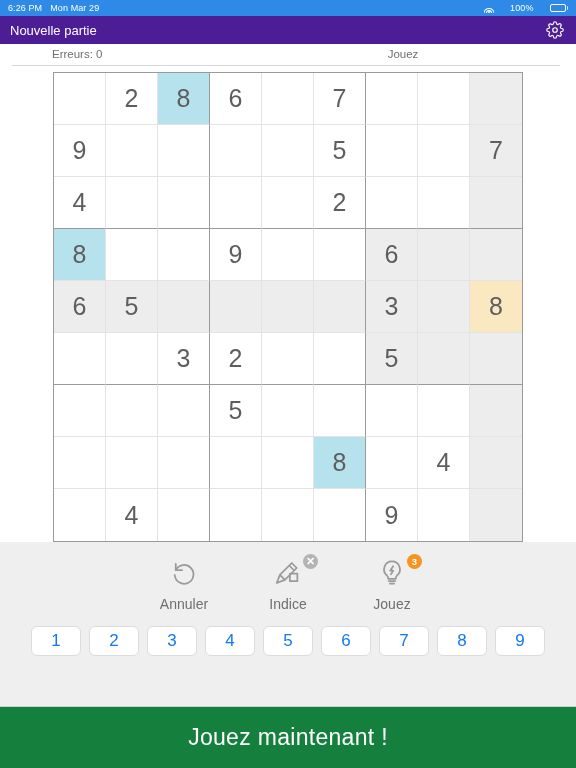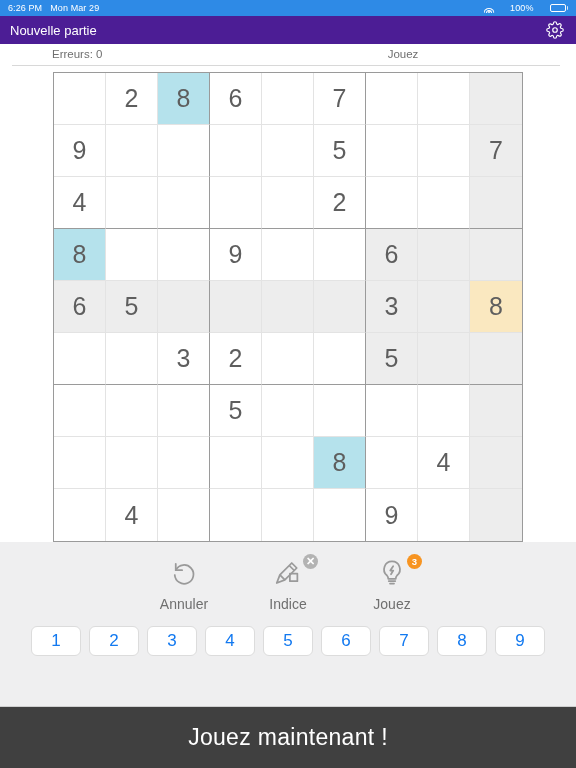--- a/index.html
+++ b/index.html
@@ -96,21 +96,21 @@
   .numpad { display: flex; justify-content: center; gap: 0px; padding: 6px 0 10px 0; }
   .numbtn {
     width: 50px; height: 30px; margin: 0 4px;
     background: #fff; border: 1px solid #dcdcdc; border-radius: 6px;
     display: flex; align-items: center; justify-content: center;
     color: #1279f0; font-size: 17px; font-weight: 500;
   }
 
   
   .banner {
-    height: 62px; background: #404040; color: #fff;
+    height: 62px; background: #15803d; color: #fff;
     display: flex; align-items: center; justify-content: center;
     font-size: 23px; letter-spacing: .3px; flex: 0 0 62px;
     border-top: 1px solid #cfcfcf;
   }
 </style>
 </head>
 <body>
 
 <div id="app">
 

